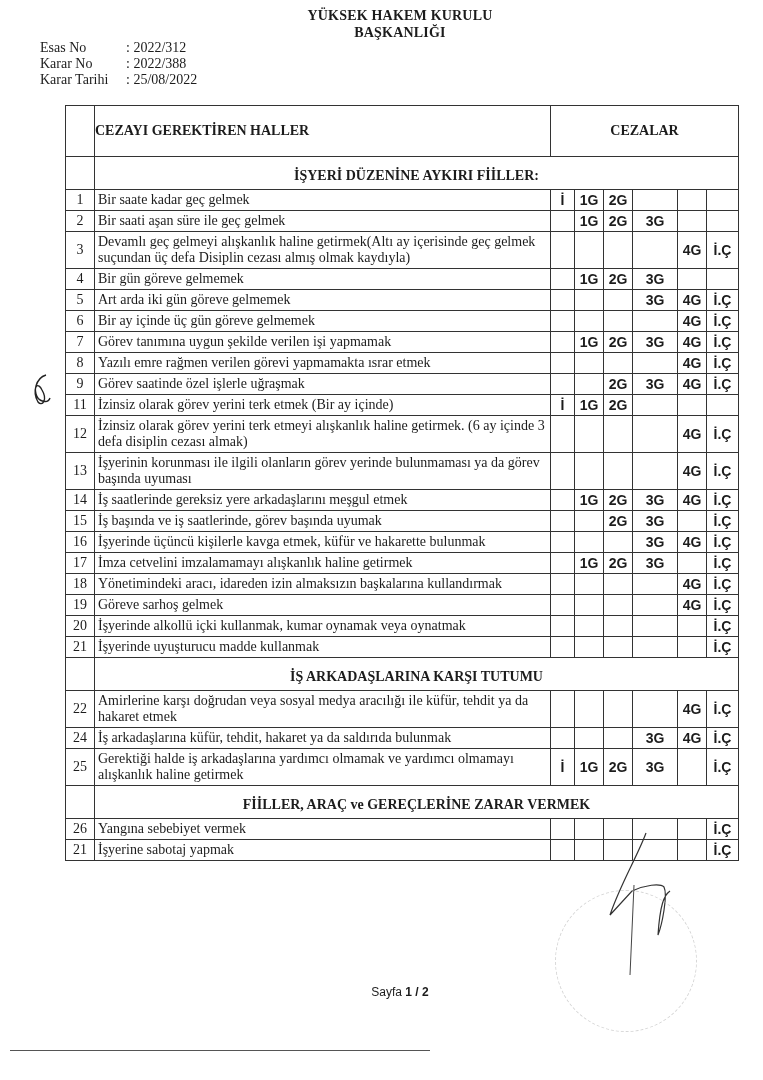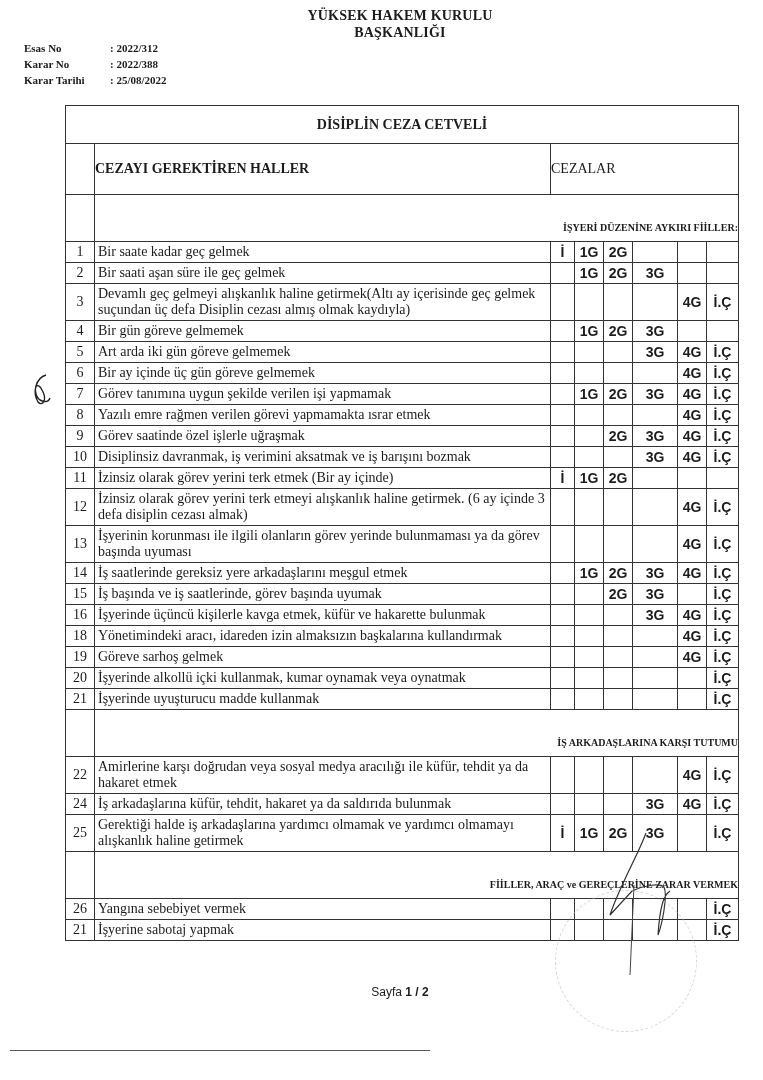--- a/index.html
+++ b/index.html
@@ -1,28 +1,28 @@
 <!DOCTYPE html>
 <html><head>
 <meta charset="utf-8">
 <style>
   html, body { margin:0; padding:0; background:#ffffff; }
   body { width:763px; height:1080px; position:relative; overflow:hidden; font-family:"Liberation Serif", serif; color:#1c1c1c; }
   .hdr-title { position:absolute; left:0; width:800px; text-align:center; font-weight:bold; font-size:14px; letter-spacing:0.2px; }
-  .meta { position:absolute; left:24px; top:40px; font-weight:bold; font-size:11px; line-height:16px; }
+  .meta { position:absolute; left:40px; top:40px; font-weight:normal; font-size:14px; line-height:16px; }
   .meta-row { display:flex; }
   .meta-label { width:86px; }
   table.cetvel { position:absolute; left:65px; top:105px; width:673px; border-collapse:collapse; table-layout:fixed; }
   table.cetvel td { border:1px solid #333; padding:0; font-size:14px; vertical-align:middle; }
   .title-cell { height:37px; text-align:center; font-weight:bold; font-size:15px; }
   .head-row td { height:50px; }
   .head-desc { text-align:left; font-weight:bold; font-size:15px; }
-  .head-pen { text-align:left; font-weight:normal; font-size:15px; }
+  .head-pen { text-align:center; font-weight:bold; font-size:15px; }
   .section td { height:27px; }
-  .section .sec-label { text-align:right; font-weight:bold; font-size:10px; padding-top:19px; }
+  .section .sec-label { text-align:center; font-weight:bold; font-size:14px; padding-top:5px; }
   td.num { text-align:center; font-size:15px; }
   td.desc { padding-left:3px !important; line-height:16px; }
   td.pen { text-align:center; font-family:"Liberation Sans", sans-serif; font-weight:bold; font-size:12px; }
   tr.r1 td { height:20px; }
   tr.r2 td { height:36px; }
   .page-no { position:absolute; top:985px; left:0; width:800px; text-align:center; font-family:"Liberation Sans", sans-serif; font-size:12px; }
   .page-no b { font-weight:bold; }
   .footer-line { position:absolute; left:10px; top:1050px; width:420px; height:1px; background:#555; }
   .initials { position:absolute; left:28px; top:372px; width:26px; height:36px; }
   .signature { position:absolute; left:590px; top:825px; width:90px; height:150px; }
@@ -58,23 +58,20 @@
     <col style="width:29px">
       <col style="width:456px">
     <col style="width:24px">
       <col style="width:29px">
       <col style="width:29px">
     <col style="width:45px">
       <col style="width:29px">
       <col style="width:32px">
   </colgroup>
   <tbody id="tbody">
-    <tr>
-      <td colspan="8" class="title-cell">DİSİPLİN CEZA CETVELİ</td>
-    </tr>
     <tr class="head-row">
       <td></td>
       <td class="head-desc">CEZAYI GEREKTİREN HALLER</td>
       <td colspan="6" class="head-pen">CEZALAR</td>
     </tr>
   <tr class="section">
         <td></td>
         <td colspan="7" class="sec-label">İŞYERİ DÜZENİNE AYKIRI FİİLLER:</td>
       </tr>
       <tr class="r1">
@@ -161,30 +158,20 @@
         <td class="num">9</td>
         <td class="desc">Görev saatinde özel işlerle uğraşmak</td>
         <td class="pen"></td>
         <td class="pen"></td>
         <td class="pen">2G</td>
         <td class="pen">3G</td>
         <td class="pen">4G</td>
         <td class="pen">İ.Ç</td>
       </tr>
       <tr class="r1">
-        <td class="num">10</td>
-        <td class="desc">Disiplinsiz davranmak, iş verimini aksatmak ve iş barışını bozmak</td>
-        <td class="pen"></td>
-        <td class="pen"></td>
-        <td class="pen"></td>
-        <td class="pen">3G</td>
-        <td class="pen">4G</td>
-        <td class="pen">İ.Ç</td>
-      </tr>
-      <tr class="r1">
         <td class="num">11</td>
         <td class="desc">İzinsiz olarak görev yerini terk etmek (Bir ay içinde)</td>
         <td class="pen">İ</td>
         <td class="pen">1G</td>
         <td class="pen">2G</td>
         <td class="pen"></td>
         <td class="pen"></td>
         <td class="pen"></td>
       </tr>
       <tr class="r2">
@@ -228,20 +215,30 @@
         <td class="pen">İ.Ç</td>
       </tr>
       <tr class="r1">
         <td class="num">16</td>
         <td class="desc">İşyerinde üçüncü kişilerle kavga etmek, küfür ve hakarette bulunmak</td>
         <td class="pen"></td>
         <td class="pen"></td>
         <td class="pen"></td>
         <td class="pen">3G</td>
         <td class="pen">4G</td>
+        <td class="pen">İ.Ç</td>
+      </tr>
+      <tr class="r1">
+        <td class="num">17</td>
+        <td class="desc">İmza cetvelini imzalamamayı alışkanlık haline getirmek</td>
+        <td class="pen"></td>
+        <td class="pen">1G</td>
+        <td class="pen">2G</td>
+        <td class="pen">3G</td>
+        <td class="pen"></td>
         <td class="pen">İ.Ç</td>
       </tr>
       <tr class="r1">
         <td class="num">18</td>
         <td class="desc">Yönetimindeki aracı, idareden izin almaksızın başkalarına kullandırmak</td>
         <td class="pen"></td>
         <td class="pen"></td>
         <td class="pen"></td>
         <td class="pen"></td>
         <td class="pen">4G</td>

